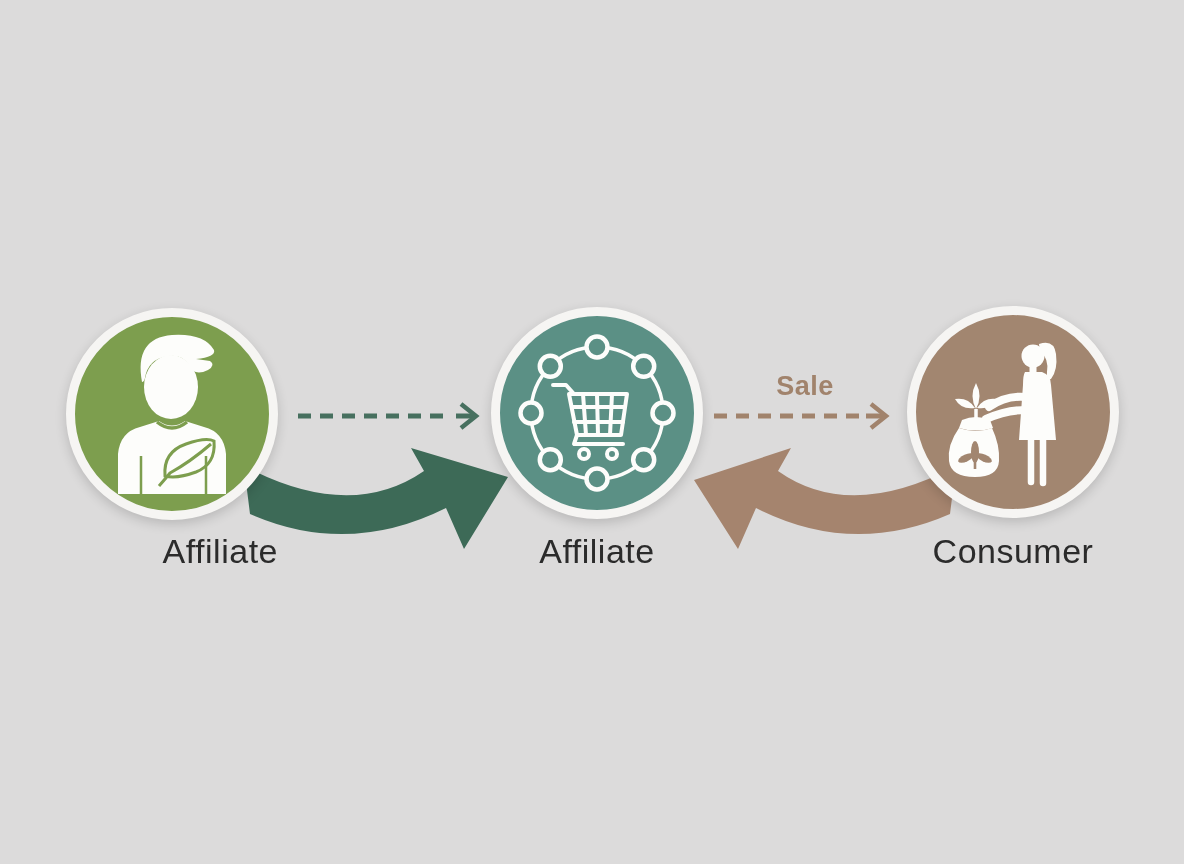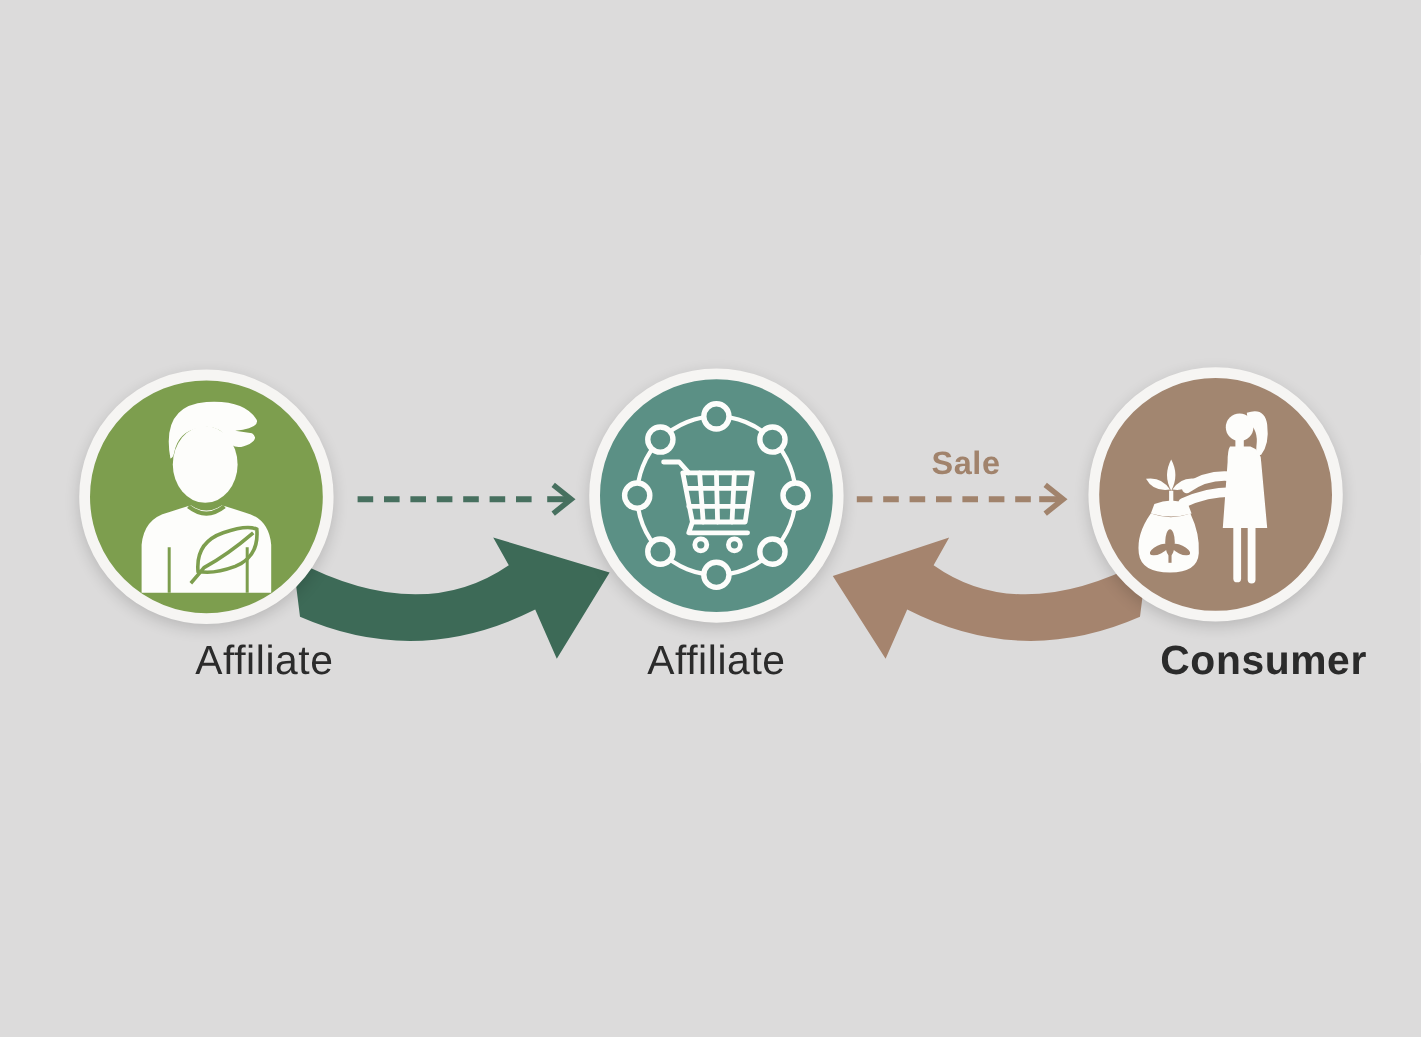--- a/index.html
+++ b/index.html
@@ -134,17 +134,17 @@
 
         <g style="fill:var(--consumer,#a28670)">
           <ellipse cx="-38" cy="40" rx="4" ry="11"></ellipse>
           <ellipse cx="-47" cy="46" rx="8.5" ry="3.5" transform="rotate(-25 -47 46)"></ellipse>
           <ellipse cx="-29" cy="46" rx="8.5" ry="3.5" transform="rotate(25 -29 46)"></ellipse>
           <rect x="-39.3" y="46" width="2.6" height="11"></rect>
         </g>
       </svg>
     </div>
   </div>
-  <div class="node-label" style="left:947px;top:532px;font-weight:bold;">Consumer</div>
+  <div class="node-label" style="left:907px;top:532px;">Consumer</div>
 
   <div class="flow-label sale" style="left:695px;top:371px;">Sale</div>
 
 </div>
 
 </body></html>

